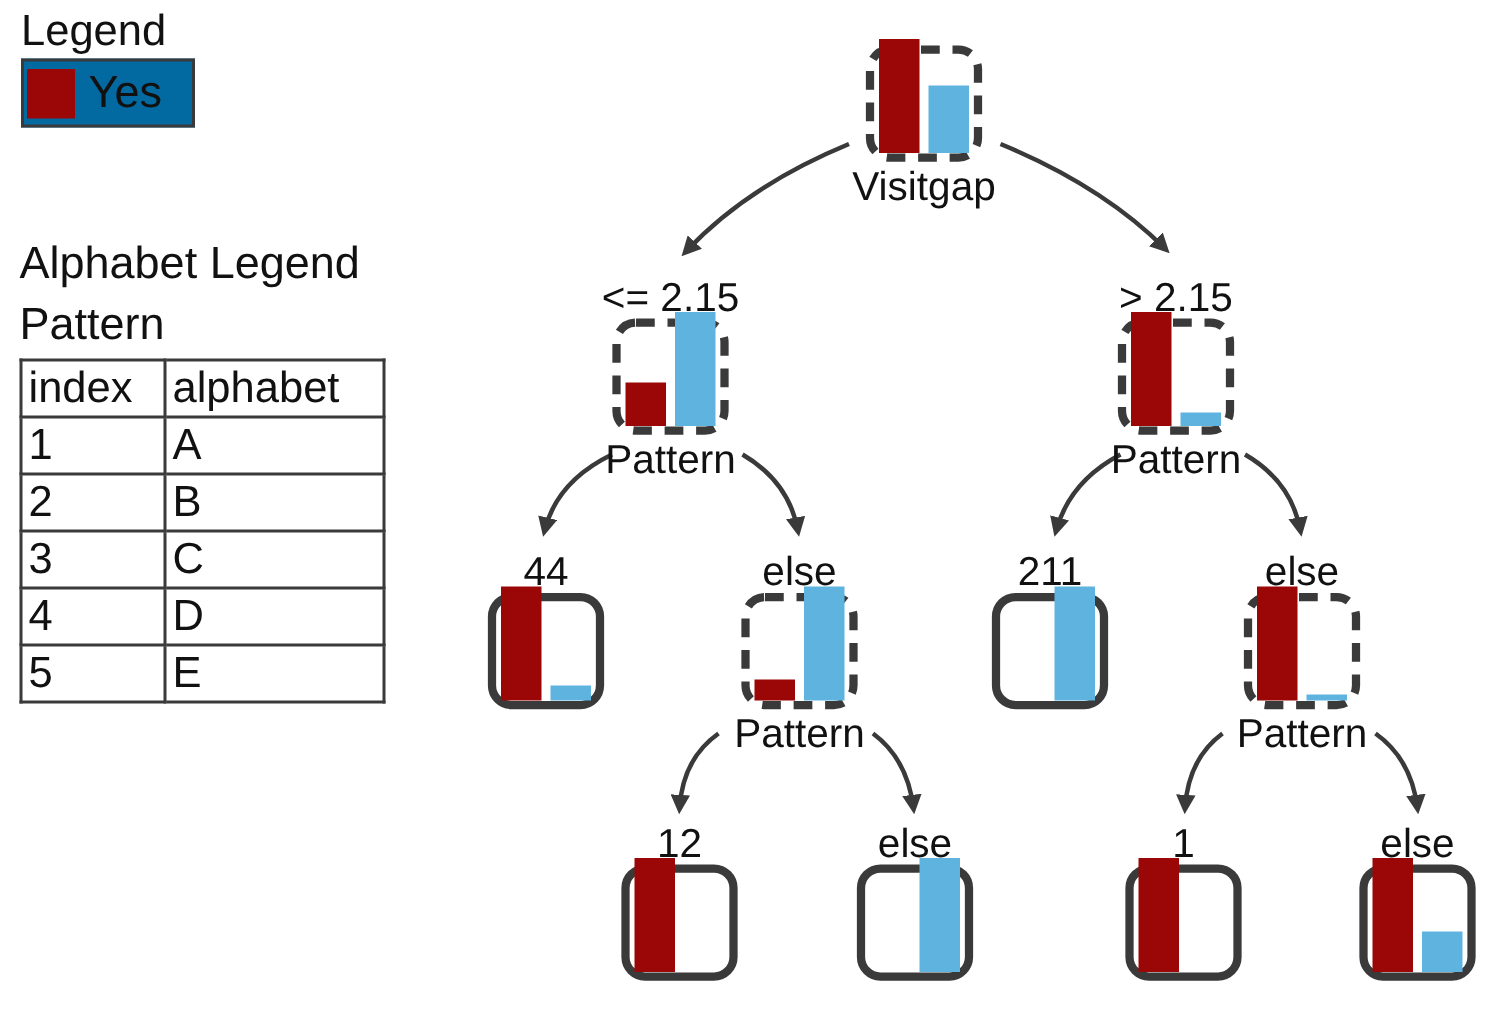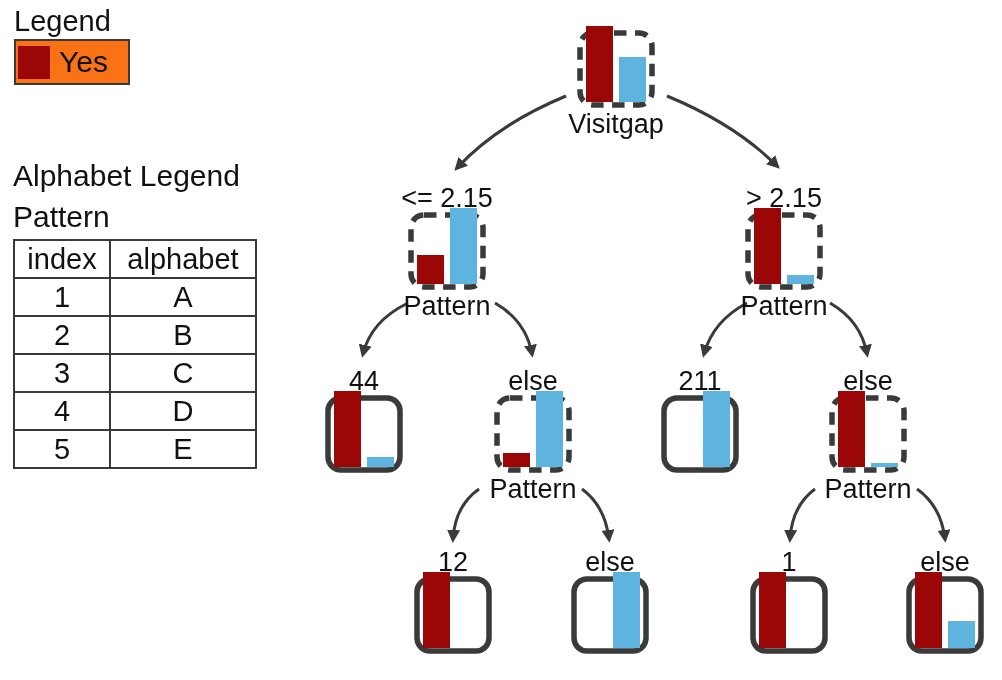--- a/index.html
+++ b/index.html
@@ -3,32 +3,32 @@
 <meta charset="utf-8">
 <style>
   html,body { margin:0; padding:0; background:#fff; }
   body { font-family:"Liberation Sans", sans-serif; color:#111; }
   .canvas { position:relative; width:1002px; height:680px; background:#fff; overflow:hidden; }
 
   
   .legend { position:absolute; left:14px; top:5px; }
   .legend-title { font-size:29px; line-height:33px; }
   .legend-box { border:2.5px solid #3a3a3a; width:110px; margin-top:1px; padding:4px 0 4px 2px;
-                display:flex; flex-direction:column; gap:20px; background:#f97316; }
+                display:flex; flex-direction:column; gap:20px; background:#0369a1; }
   .legend-row { display:flex; align-items:center; height:34px; }
   .swatch { width:32px; height:33px; display:inline-block; flex:0 0 auto; }
   .legend-label { font-size:30px; margin-left:9px; }
 
   
   .alpha-section { position:absolute; left:13px; top:155px; }
   .alpha-title { font-size:30px; line-height:41px; }
   table.alpha { border-collapse:collapse; margin-top:2px; }
   table.alpha th, table.alpha td {
     border:2.5px solid #3a3a3a; font-size:29px; font-weight:normal;
-    text-align:center; padding:0 4px; height:36px; background:#fff;
+    text-align:left; padding:0 4px; height:36px; background:#fff;
   }
   table.alpha th:first-child, table.alpha td:first-child { width:86px; }
   table.alpha th:last-child,  table.alpha td:last-child  { width:136px; }
 
   
   svg.tree { position:absolute; left:0; top:0; }
   svg.tree text { font-size:27px; fill:#111; }
   .edge-label, .node-label { text-anchor:middle; }
   .edge-arrow { fill:none; stroke:#3a3a3a; stroke-width:3; }
 </style>

